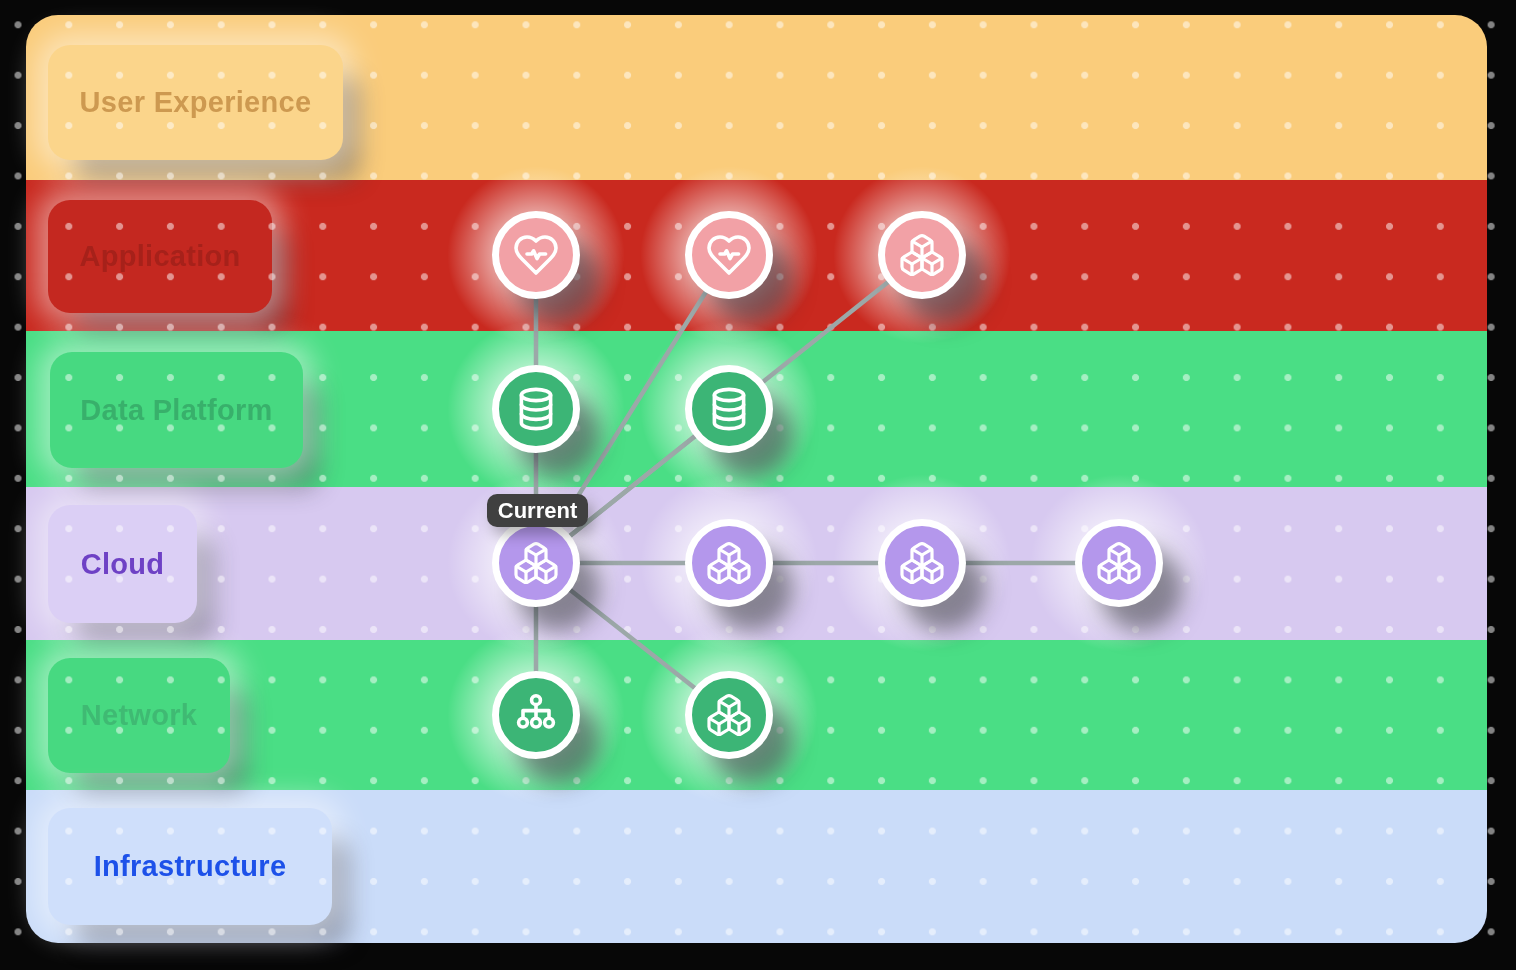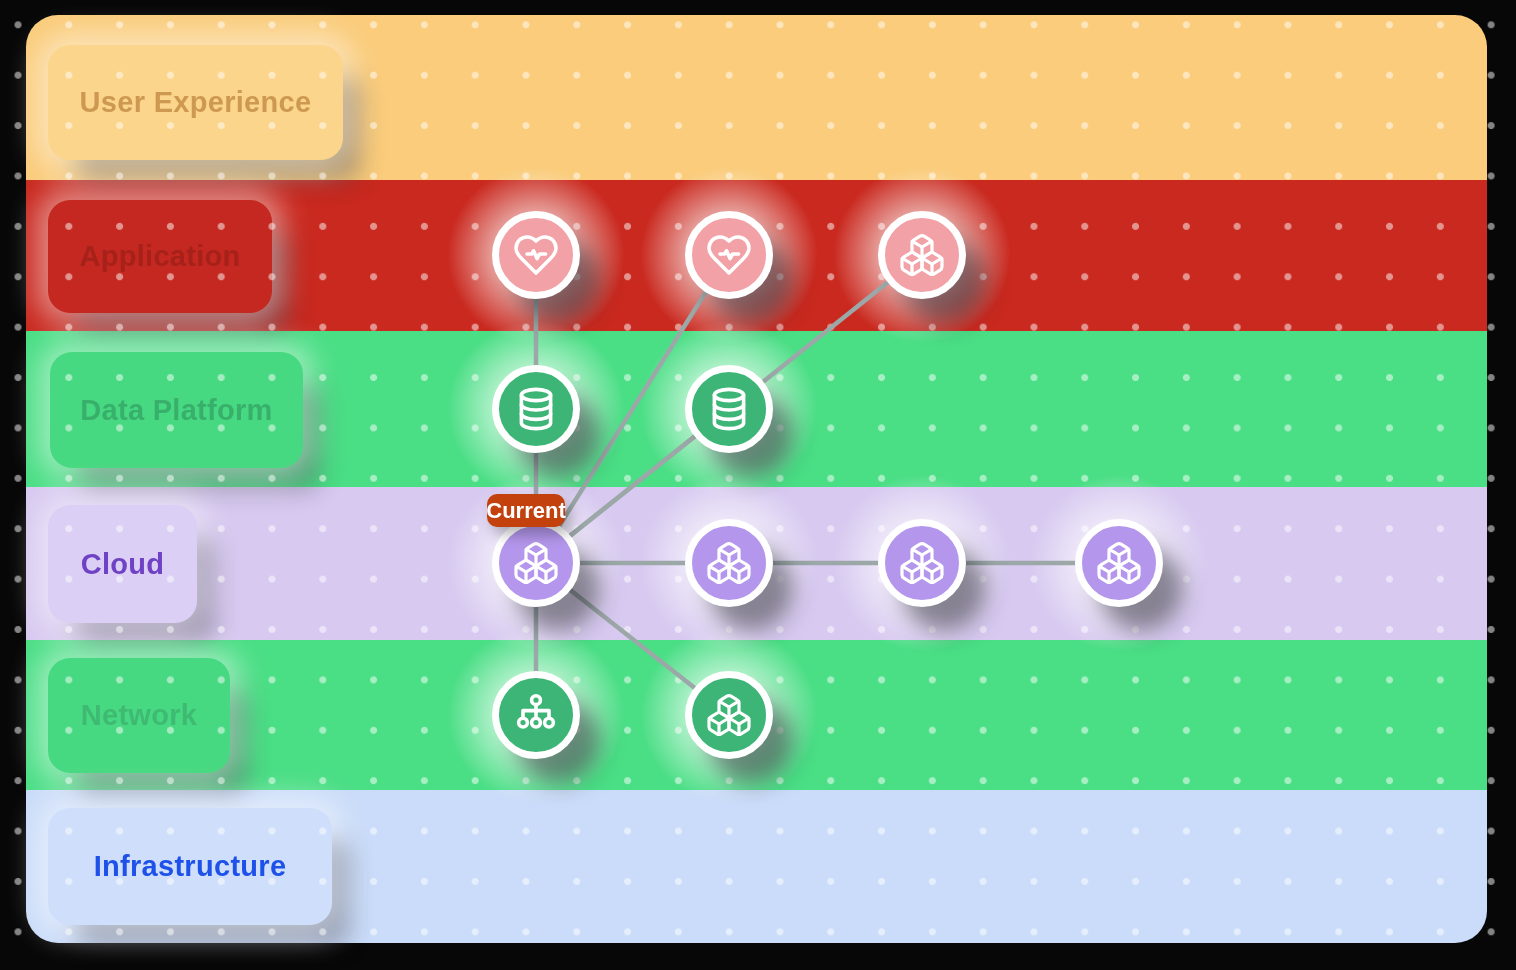--- a/index.html
+++ b/index.html
@@ -237,13 +237,13 @@
         <path d="m17 16.5 4.74-2.85"></path>
         <path d="M17 16.5v5.17"></path>
     <path d="M7.97 4.42A2 2 0 0 0 7 6.13v4.37l5 3 5-3V6.13a2 2 0 0 0-.97-1.71l-3-1.8a2 2 0 0 0-2.06 0l-3 1.8Z"></path>
     <path d="M12 8 7.26 5.15"></path>
         <path d="m12 8 4.74-2.85"></path>
         <path d="M12 8v5.5"></path>
   </svg>
 </div>
   </div>
 
-<div class="badge" style="left: 487px; top: 494px; width: 78px; height: 33px; background: #c2410c;">Current</div>
+<div class="badge" style="left: 487px; top: 494px; width: 101px; height: 33px; background: #404040;">Current</div>
 
 </body></html>

